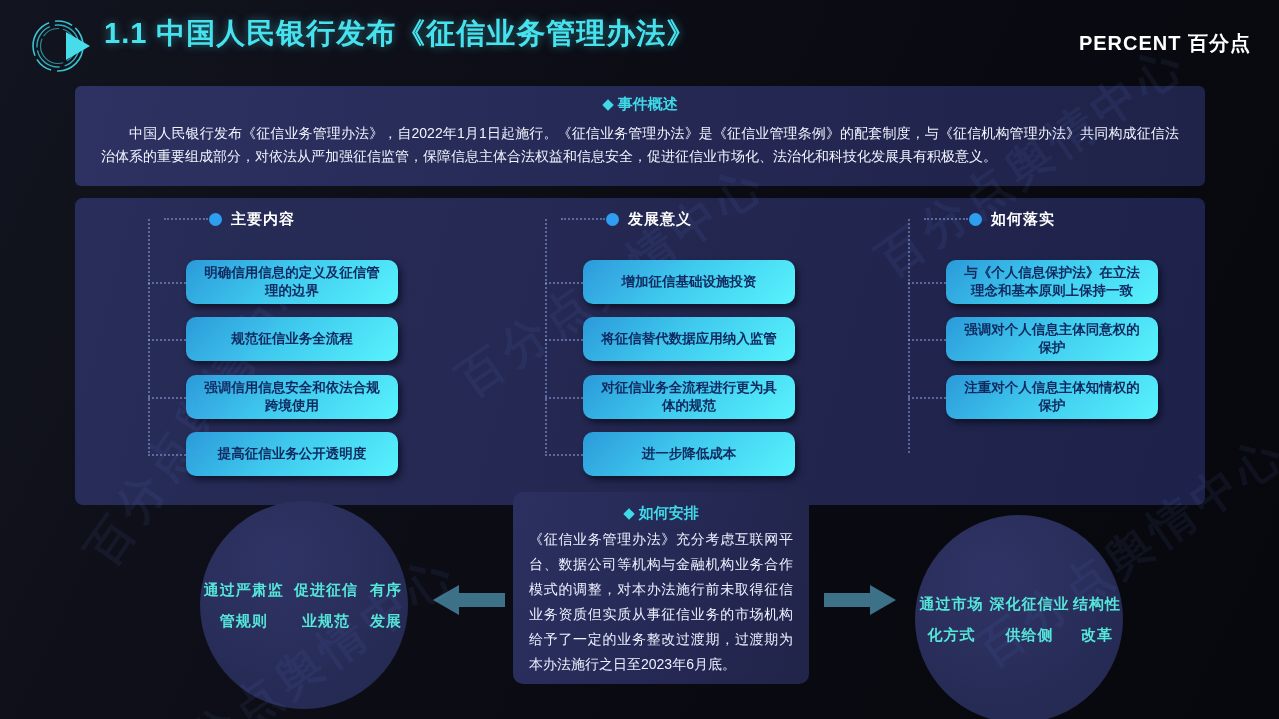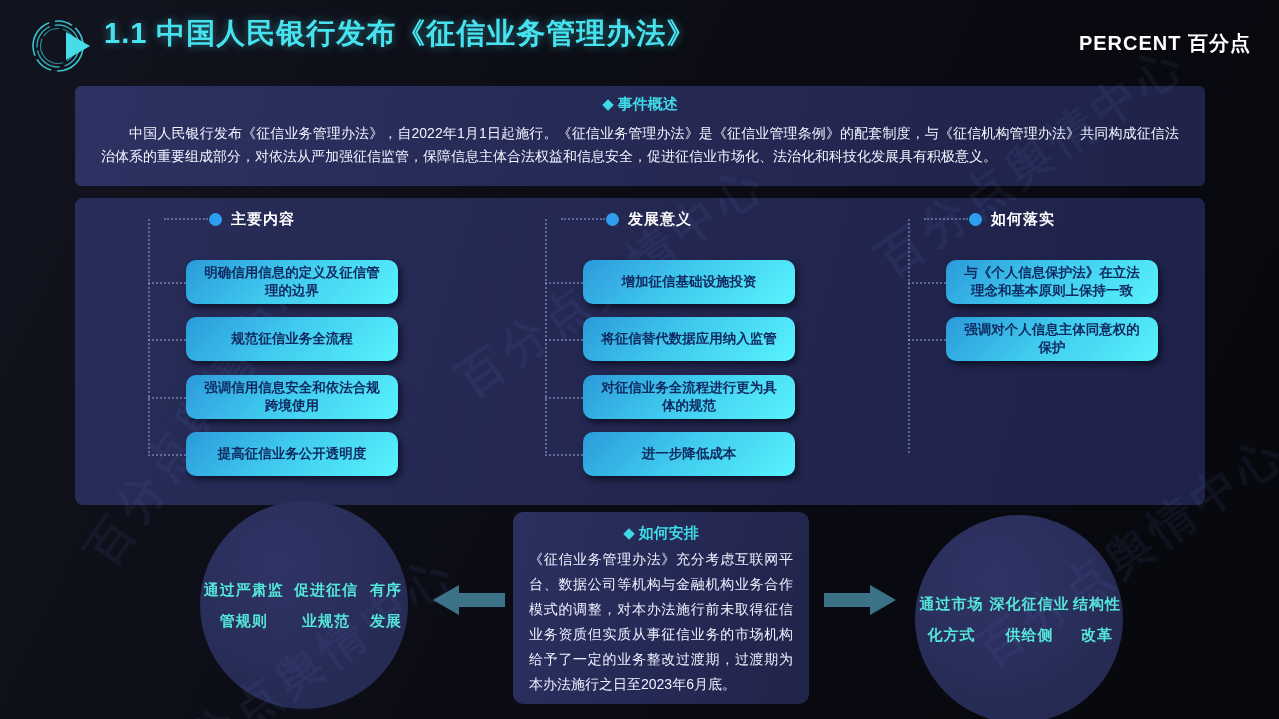--- a/index.html
+++ b/index.html
@@ -108,21 +108,21 @@
     display:flex; flex-direction:row; align-items:center; justify-content:center;
     z-index:2;
   }
   .circle-left { left:200px; top:501px; }
   .circle-right { left:915px; top:515px; }
   .circle-line {
     font-size:15px; font-weight:bold; color:#55e6da;
     line-height:2.1; letter-spacing:1px; text-align:center;
   }
   .arrange-panel {
-    position:absolute; left:513px; top:512px; width:296px; height:192px;
+    position:absolute; left:513px; top:492px; width:296px; height:192px;
     background:linear-gradient(105deg,#2b3060 0%,#242853 60%,#212549 100%);
     border-radius:10px;
     z-index:2;
   }
   .arrange-body {
     padding:4px 16px 0 16px;
     font-size:14px; line-height:1.78;
     color:#eef1ff;
     text-align:justify;
   }
@@ -185,20 +185,21 @@
 
   <div class="column column-3">
     <div class="v-connector"></div>
     <div class="column-header">
       <span class="h-line"></span>
       <span class="bullet-dot"></span>
       <span class="col-title">如何落实</span>
     </div>
     <div class="col-item item-0">与《个人信息保护法》在立法理念和基本原则上保持一致</div>
     <div class="col-item item-1">强调对个人信息主体同意权的保护</div>
+    <div class="col-item item-2">注重对个人信息主体知情权的保护</div>
   </div>
 
 </div>
 
 <div class="circle circle-left">
   <div class="circle-line">通过严肃监管规则</div>
   <div class="circle-line">促进征信业规范</div>
   <div class="circle-line">有序发展</div>
 </div>
 

